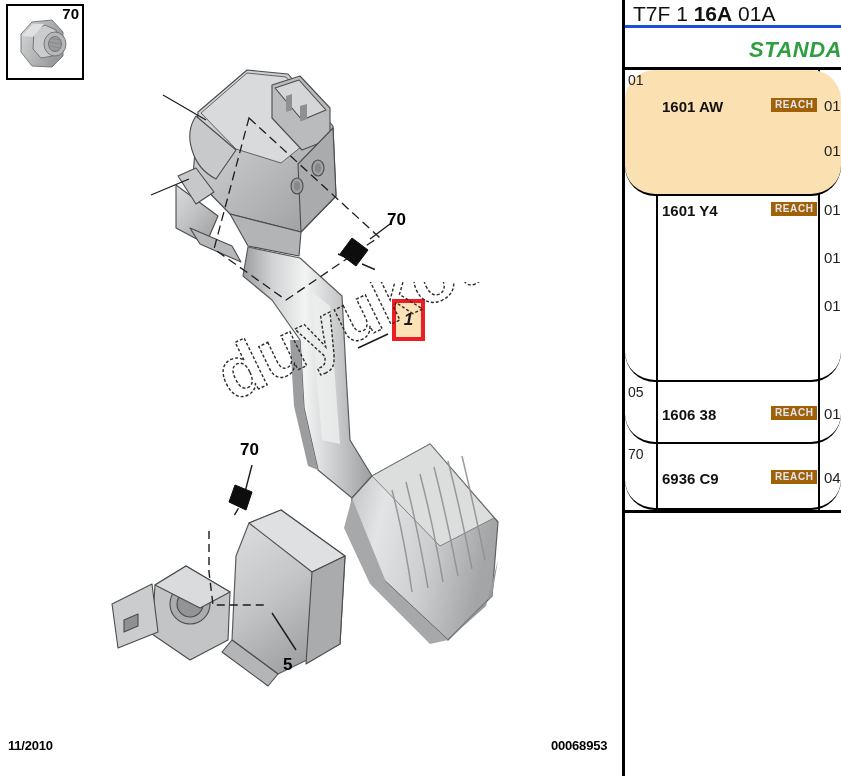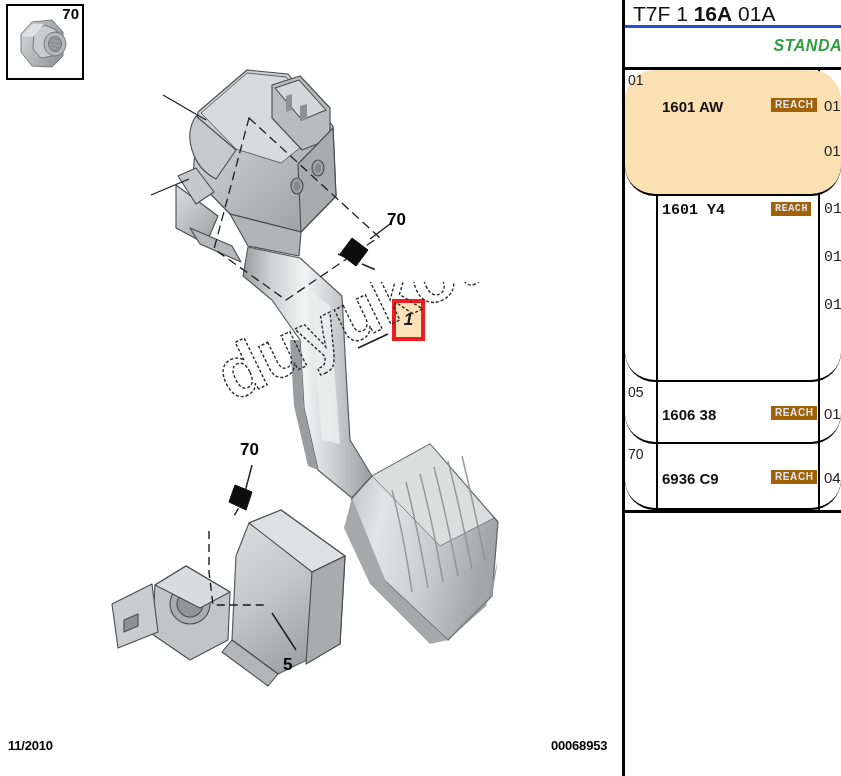--- a/index.html
+++ b/index.html
@@ -135,21 +135,21 @@
     position: absolute;
     left: 0; top: 28px;
     width: 100%;
     height: 42px;
     border-bottom: 3px solid #000;
     box-sizing: border-box;
   }
   #tbl-standard-text {
     position: absolute;
     right: -1px; top: 9px;
-    font-size: 16px;
+    font-size: 22px;
     font-style: italic;
     font-weight: bold;
     color: #2f9e41;
     white-space: nowrap;
     letter-spacing: 0.5px;
   }
 
   #tbl-body {
     position: absolute;
     left: 0; top: 70px;
@@ -418,21 +418,21 @@
       <div class="col-rule" id="rule-b"></div>
 
       <div class="tbl-row hl" style="top:0px;height:126px;">
         <span class="grp-code">01</span>
         <span class="part-ref" style="top:28px;">1601 AW</span>
         <span class="reach-badge" style="left:146px;top:28px;">REACH</span>
         <span class="qty" style="top:27px;">01</span>
         <span class="qty" style="top:72px;">01</span>
       </div>
 
-      <div class="tbl-row" style="top:126px;height:186px;font-family:Liberation Mono, monospace;">
+      <div class="tbl-row" style="top:126px;height:186px;">
         <span class="grp-code"></span>
         <span class="part-ref" style="top:6px;">1601 Y4</span>
         <span class="reach-badge" style="left:146px;top:6px;">REACH</span>
         <span class="qty" style="top:5px;">01</span>
         <span class="qty" style="top:53px;">01</span>
         <span class="qty" style="top:101px;">01</span>
       </div>
 
       <div class="tbl-row" style="top:312px;height:62px;">
         <span class="grp-code">05</span>

